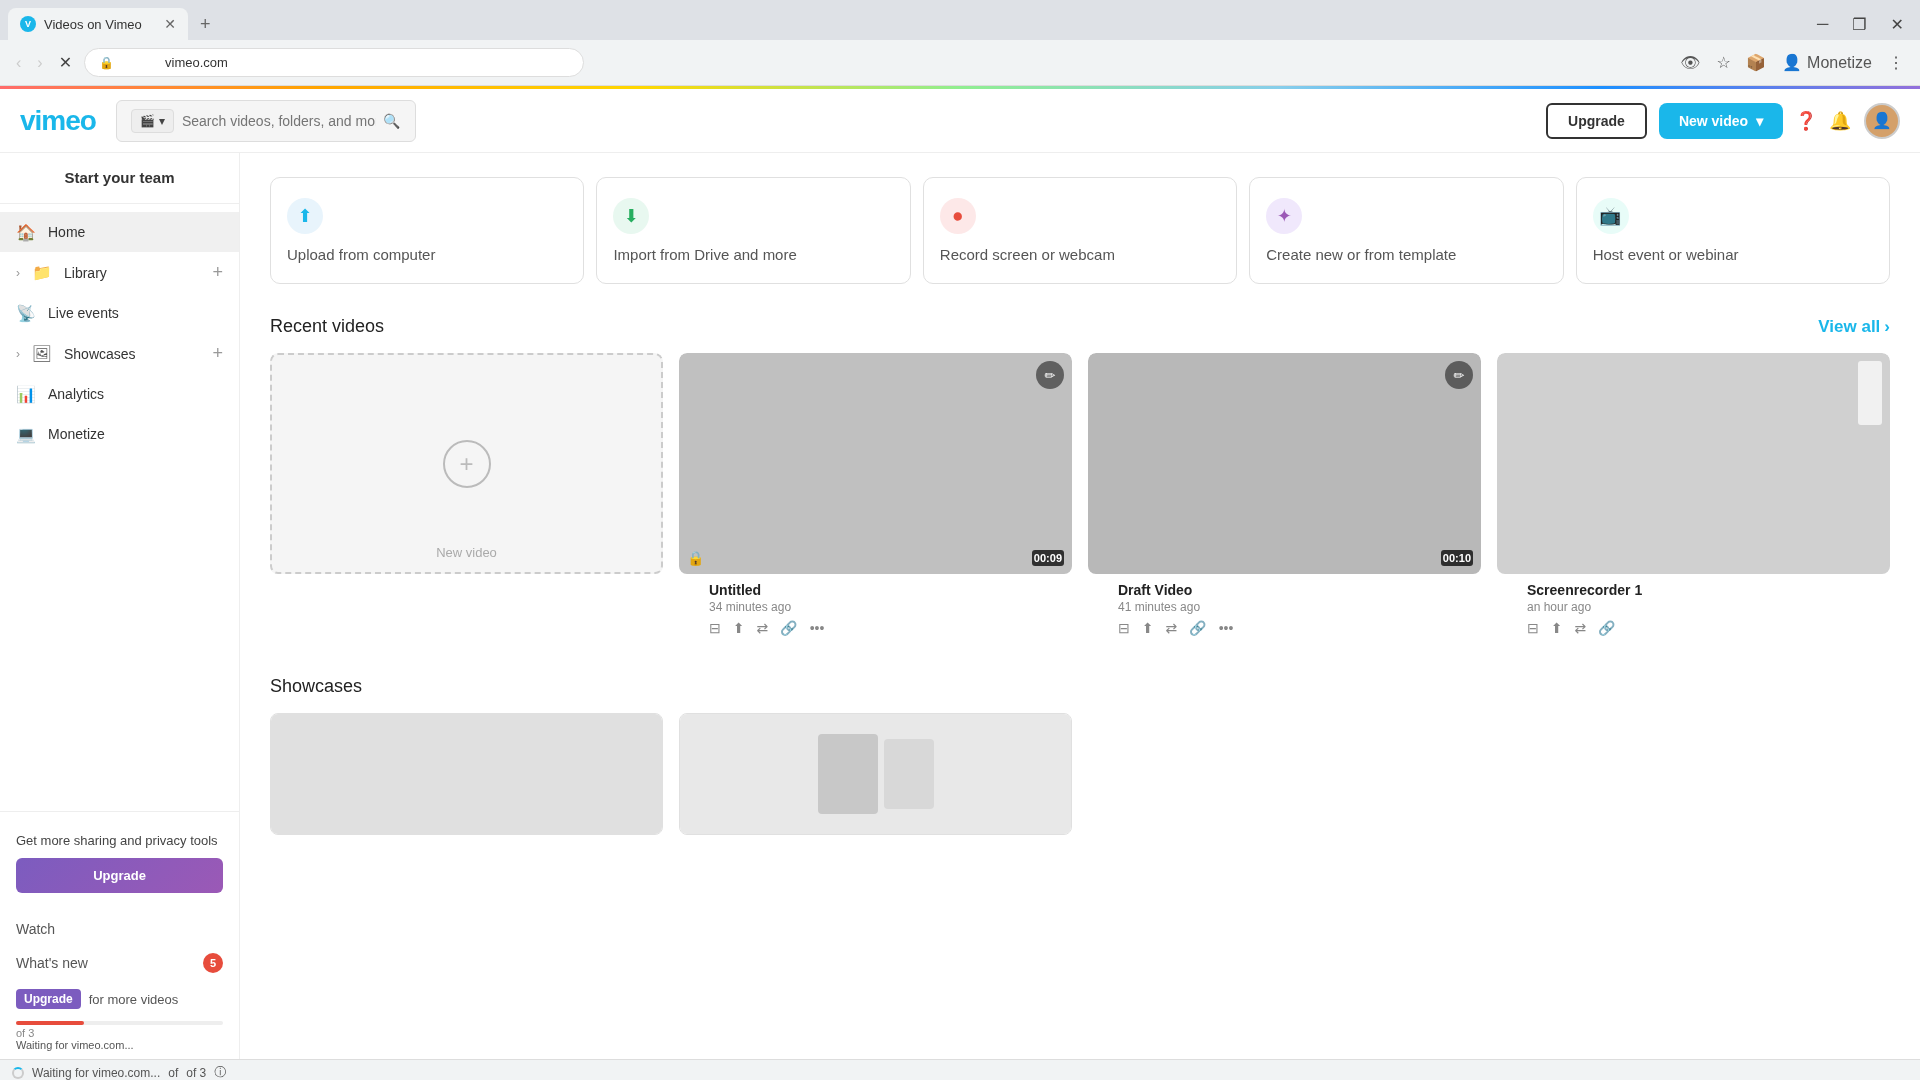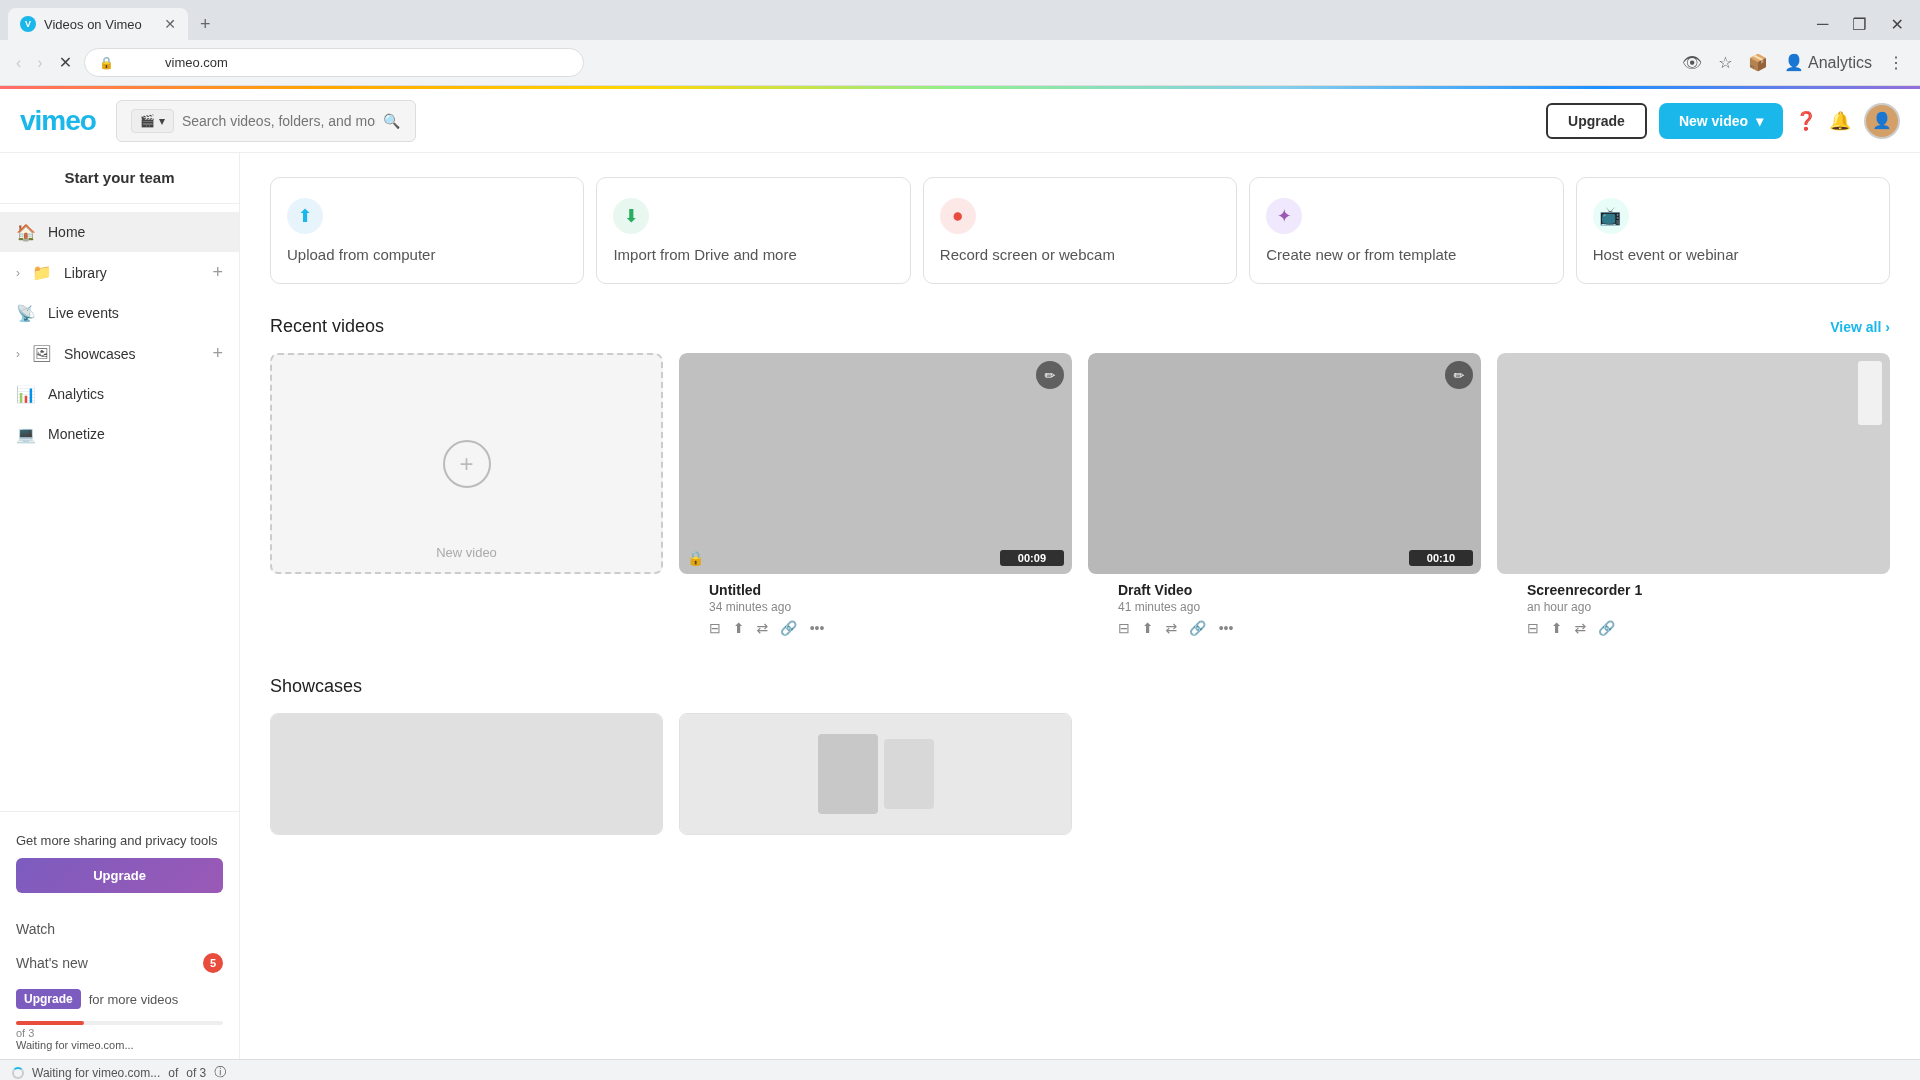--- a/index.html
+++ b/index.html
@@ -79,29 +79,29 @@
     .action-card-icon.green { background: #e8f8f0; color: #27ae60; }
     .action-card-icon.red { background: #fde8e8; color: #e74c3c; }
     .action-card-icon.purple { background: #f0e8fc; color: #9b59b6; }
     .action-card-icon.teal { background: #e8fcf8; color: #1abc9c; }
     .action-card-title { font-size: 15px; font-weight: 700; color: #222; }
     .action-card-title span { font-weight: 400; color: #555; }
 
     
     .section-header { display: flex; align-items: center; justify-content: space-between; margin-bottom: 16px; }
     .section-title { font-size: 18px; font-weight: 400; color: #222; }
-    .view-all-link { display: flex; align-items: center; gap: 4px; color: #1ab7ea; font-size: 14px; font-weight: 600; cursor: pointer; text-decoration: none; }
+    .view-all-link { display: flex; align-items: center; gap: 4px; color: #1ab7ea; font-size: 17px; font-weight: 600; cursor: pointer; text-decoration: none; }
 
     .video-grid { display: grid; grid-template-columns: repeat(4, 1fr); gap: 16px; margin-bottom: 32px; }
     .video-card { border-radius: 8px; overflow: hidden; cursor: pointer; }
     .video-thumb { position: relative; background: #e0e0e0; border-radius: 8px; aspect-ratio: 16/9; overflow: hidden; display: flex; align-items: center; justify-content: center; }
     .video-thumb-new { background: #f5f5f5; border: 2px dashed #ccc; }
     .new-video-icon { width: 48px; height: 48px; border-radius: 50%; border: 2px solid #bbb; display: flex; align-items: center; justify-content: center; font-size: 24px; color: #bbb; }
     .new-video-label { position: absolute; bottom: 12px; left: 50%; transform: translateX(-50%); font-size: 13px; color: #aaa; white-space: nowrap; }
-    .video-duration { position: absolute; bottom: 8px; right: 8px; background: rgba(0,0,0,0.75); color: white; font-size: 11px; font-weight: 600; padding: 2px 18px; border-radius: 3px; }
+    .video-duration { position: absolute; bottom: 8px; right: 8px; background: rgba(0,0,0,0.75); color: white; font-size: 11px; font-weight: 600; padding: 2px 2px; border-radius: 3px; }
     .video-edit-icon { position: absolute; top: 8px; right: 8px; background: rgba(0,0,0,0.5); color: white; width: 28px; height: 28px; border-radius: 50%; display: flex; align-items: center; justify-content: center; font-size: 13px; }
     .video-lock-icon { position: absolute; bottom: 8px; left: 8px; color: white; font-size: 14px; }
     .video-info { padding: 8px 0; margin-left: 30px; }
     .video-title { font-size: 14px; font-weight: 600; color: #222; }
     .video-time { font-size: 12px; color: #888; margin-top: 2px; }
     .video-actions { display: flex; gap: 12px; margin-top: 6px; align-items: center; }
     .video-action-icon { color: #888; font-size: 14px; cursor: pointer; }
 
     
     .showcases-grid { display: grid; grid-template-columns: repeat(4, 1fr); gap: 16px; }
@@ -139,21 +139,21 @@
     <button class="nav-btn disabled">›</button>
     <button class="nav-btn">✕</button>
     <div class="address-input">
       <span class="lock-icon">🔒</span>
       <span class="address-text">vimeo.com</span>
     </div>
     <div class="browser-toolbar-right">
       <button class="toolbar-icon-btn">👁</button>
       <button class="toolbar-icon-btn">☆</button>
       <button class="toolbar-icon-btn">📦</button>
-      <button class="toolbar-icon-btn">👤 Analytics</button>
+      <button class="toolbar-icon-btn">👤 Monetize</button>
       <button class="toolbar-icon-btn">⋮</button>
     </div>
   </div>
 </div>
 
 <div class="rainbow-bar"></div>
 
 <div class="app-container">
 
   <div class="app-header">

